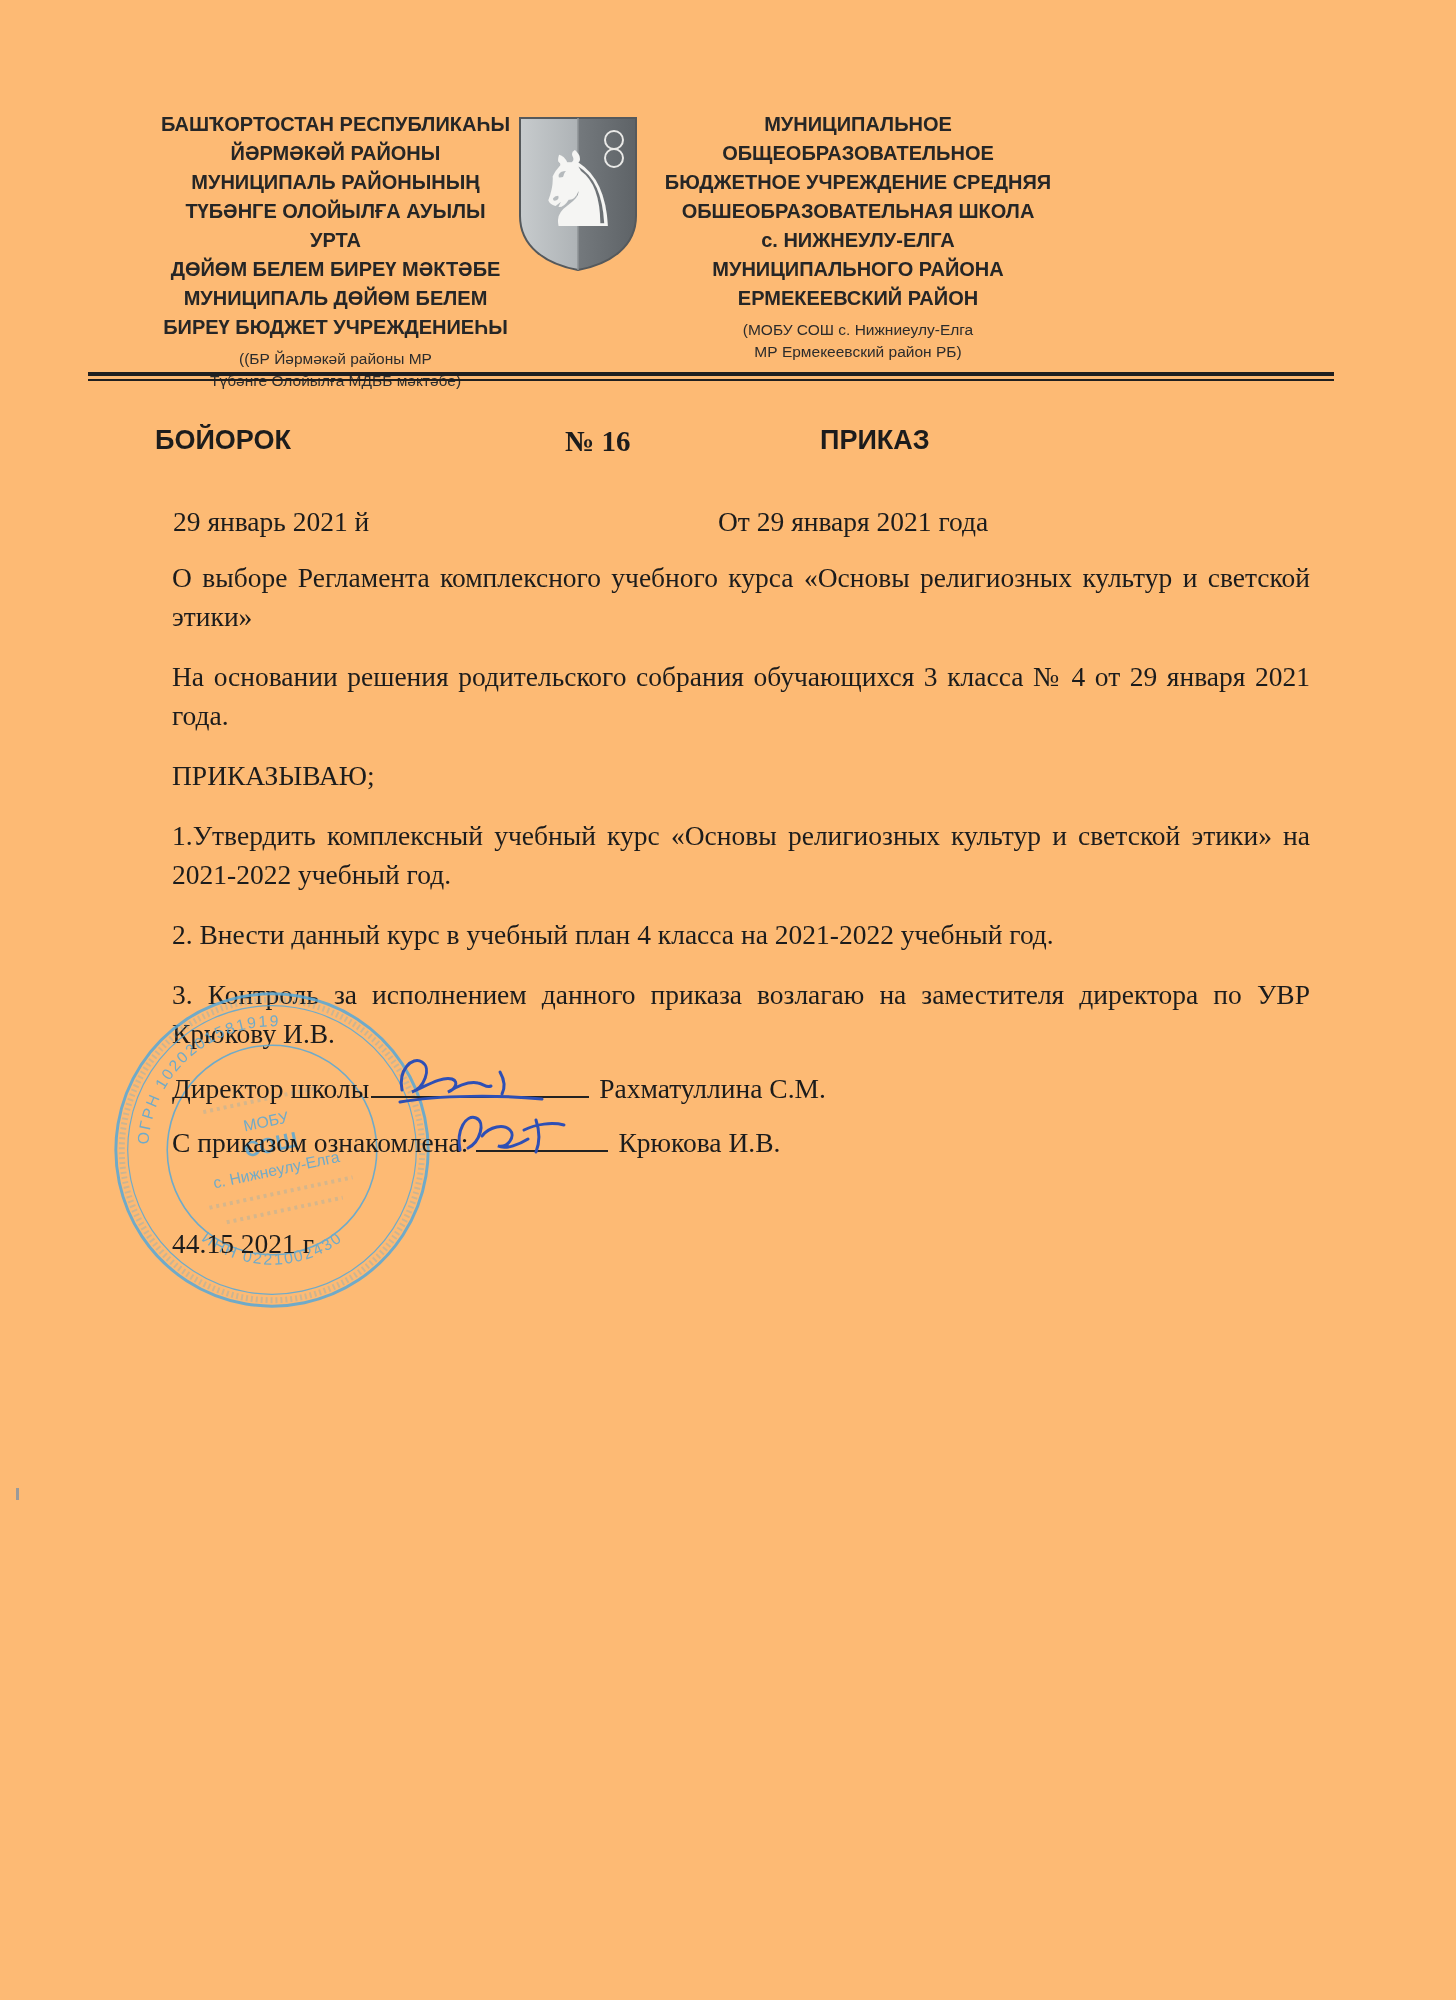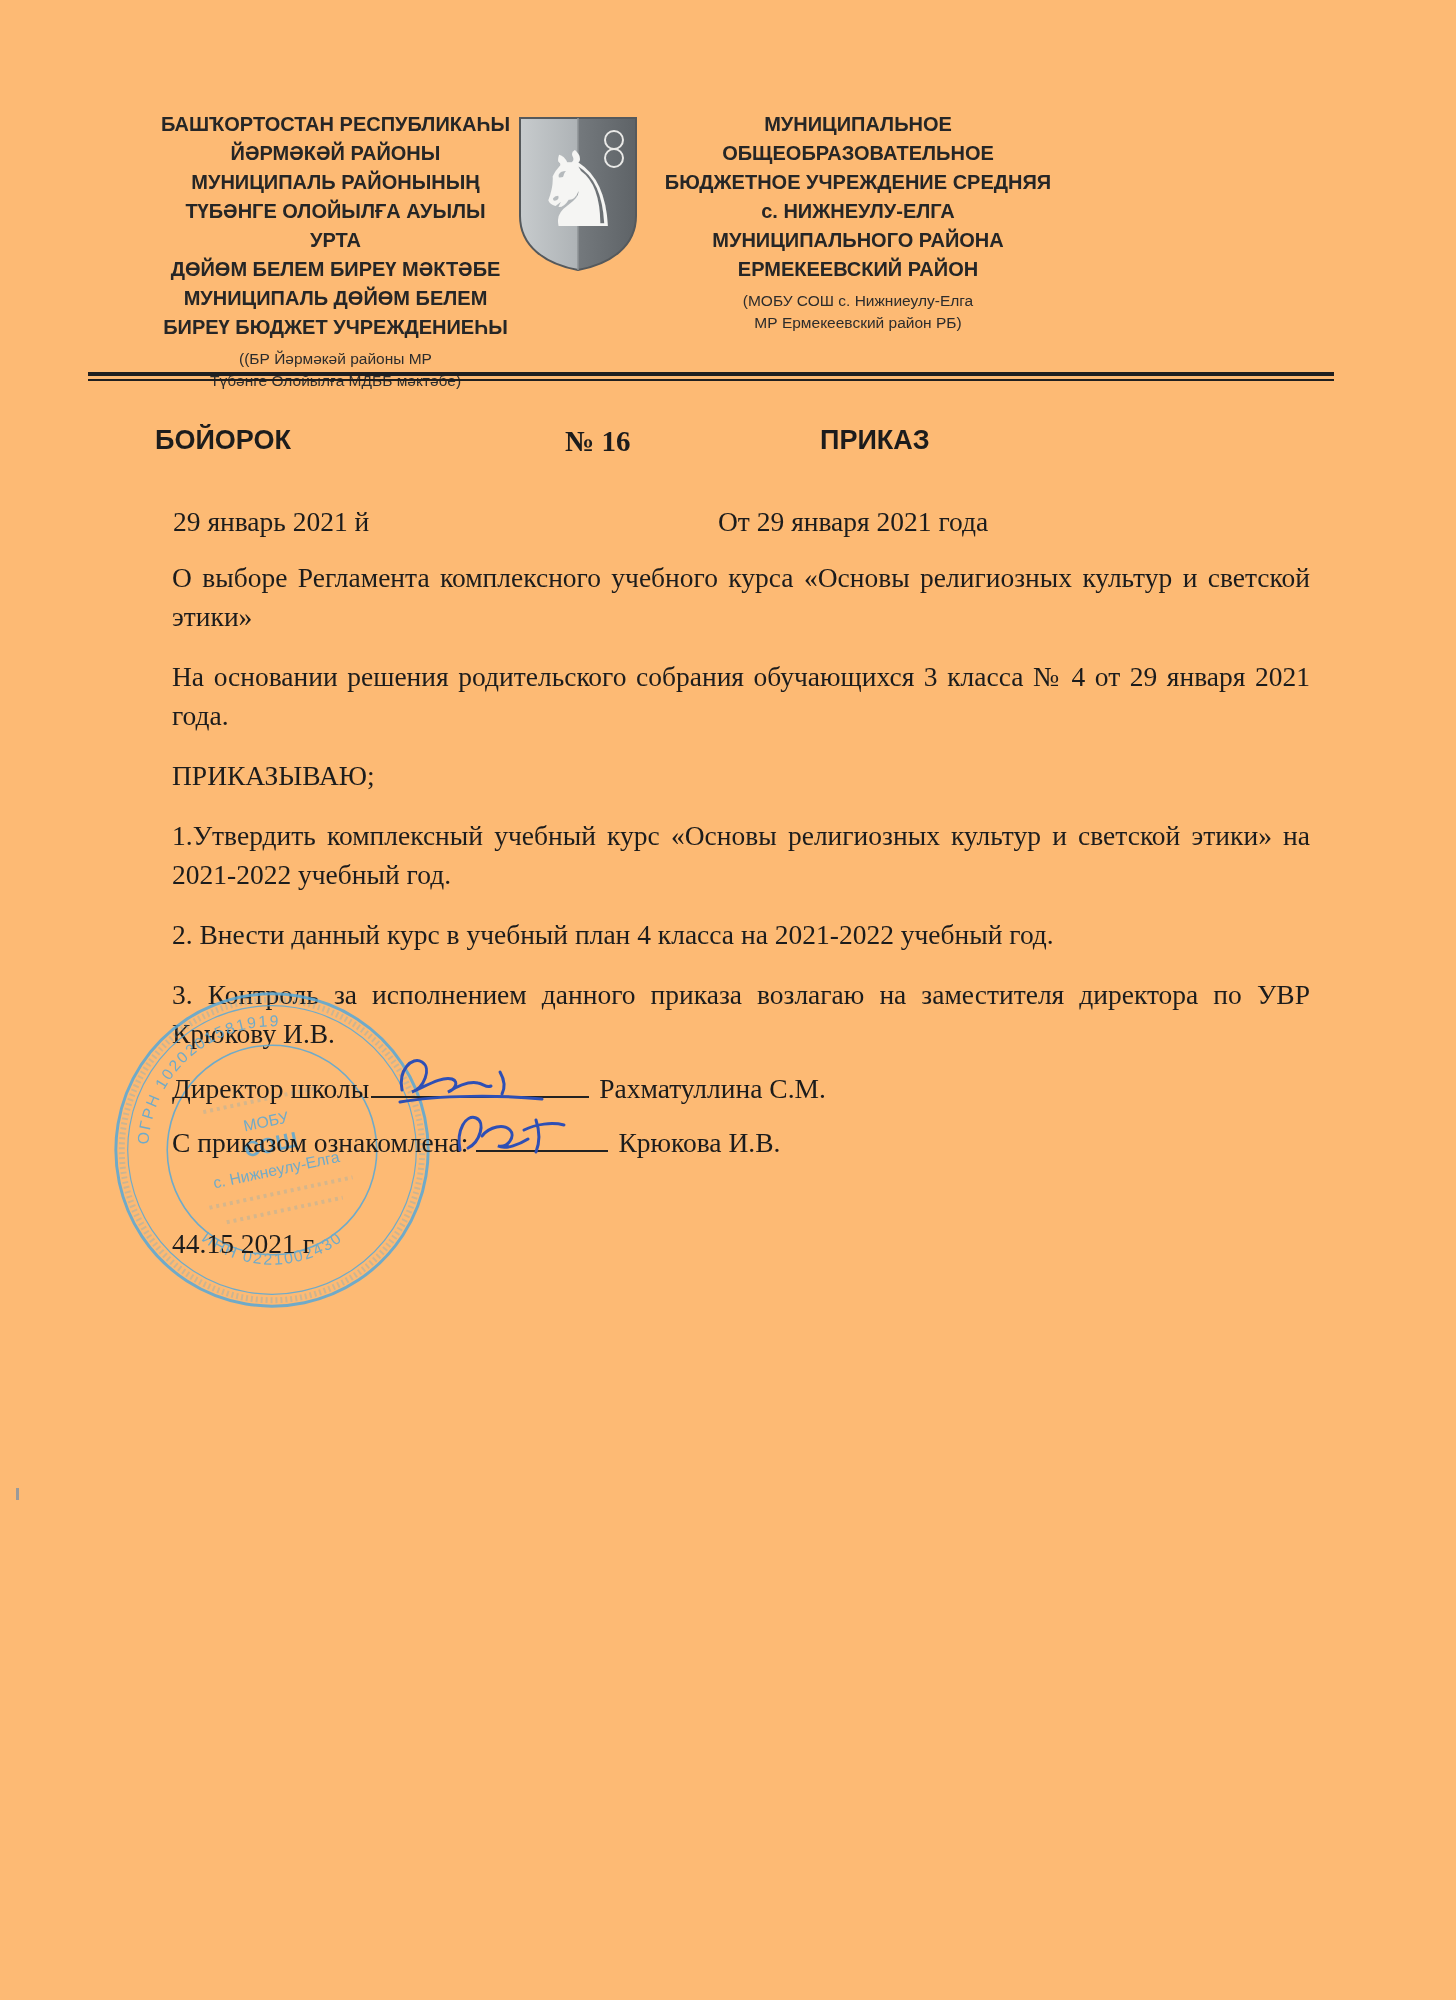--- a/index.html
+++ b/index.html
@@ -93,20 +93,21 @@
         <line x1="64" y1="4" x2="64" y2="156" stroke="#8e9396" stroke-width="1.5"></line>
         <text x="64" y="112" text-anchor="middle" font-size="104" fill="#f5f5f3" font-family="'DejaVu Sans',sans-serif">♞</text>
         <circle cx="100" cy="26" r="9" fill="none" stroke="#e9e9e7" stroke-width="2"></circle>
         <circle cx="100" cy="44" r="9" fill="none" stroke="#e9e9e7" stroke-width="2"></circle>
       </svg>
     </div>
 
     <div class="head-col head-right">
       <div class="head-line">МУНИЦИПАЛЬНОЕ ОБЩЕОБРАЗОВАТЕЛЬНОЕ</div>
       <div class="head-line">БЮДЖЕТНОЕ УЧРЕЖДЕНИЕ СРЕДНЯЯ</div>
+      <div class="head-line">ОБШЕОБРАЗОВАТЕЛЬНАЯ ШКОЛА</div>
       <div class="head-line">с.  НИЖНЕУЛУ-ЕЛГА</div>
       <div class="head-line">МУНИЦИПАЛЬНОГО РАЙОНА</div>
       <div class="head-line">ЕРМЕКЕЕВСКИЙ РАЙОН</div>
       <div class="head-sub">
         <div>(МОБУ СОШ с.  Нижниеулу-Елга</div>
         <div>МР Ермекеевский район РБ)</div>
       </div>
     </div>
   </div>
 

